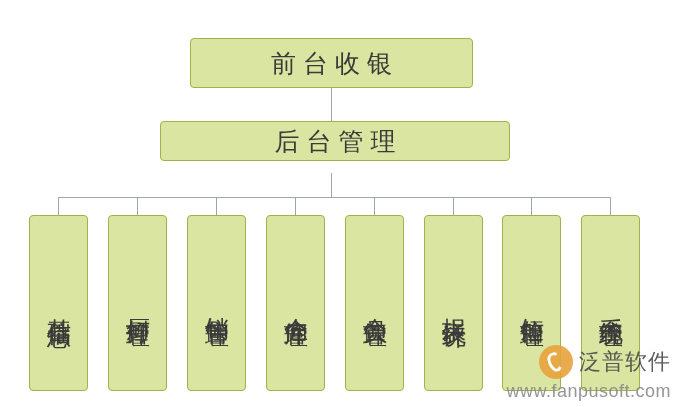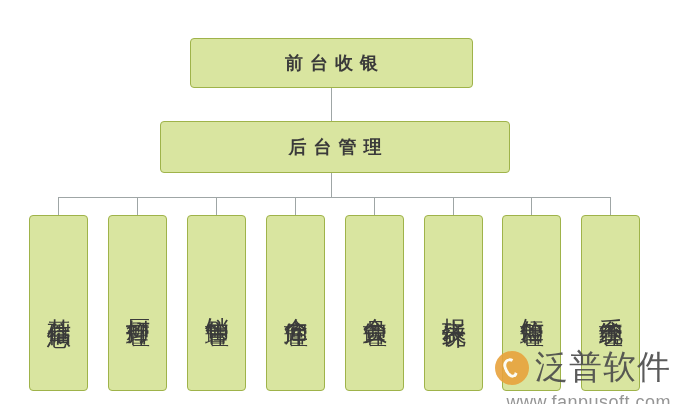--- a/index.html
+++ b/index.html
@@ -23,24 +23,24 @@
     background: #d9e5a0;
     border: 1px solid #9fb34a;
     border-radius: 4px;
     box-sizing: border-box;
     display: flex;
     align-items: center;
     justify-content: center;
     color: #3a3a3a;
   }
   .node.top {
-    font-size: 18px;
+    font-size: 25px;
     letter-spacing: 7px;
     text-indent: 7px;
-    font-weight: 700;
+    font-weight: 400;
     text-align: right;
   }
   .node.leaf {
     font-size: 24px;
     letter-spacing: 0px;
     line-height: 1.13;
   }
   .vlabel {
     writing-mode: vertical-rl;
     text-orientation: upright;
@@ -85,21 +85,21 @@
     top: 7px;
     width: 14px;
     height: 20px;
     border: 3px solid #ffffff;
     border-radius: 50% 50% 50% 50% / 40% 40% 60% 60%;
     border-right-color: transparent;
     transform: rotate(-18deg);
     box-sizing: border-box;
   }
   .wm-name {
-    font-size: 33px;
+    font-size: 22px;
     color: #4a4a4a;
     letter-spacing: 1px;
     font-family: "Liberation Sans", sans-serif;
   }
   .wm-url {
     text-align: right;
     font-size: 18px;
     color: #8a8a8a;
     letter-spacing: 0.5px;
     margin-top: 2px;
@@ -118,21 +118,21 @@
 <body>
 
 <div id="canvas">
 
   <div class="node top" style="left:190px; top:38px; width:283px; height:50px;">
     <span>前台收银</span>
   </div>
 
   <div class="connector vline" style="left:331px; top:88px; height:33px;"></div>
 
-  <div class="node top" style="left:160px; top:121px; width:350px; height:52px;">
+  <div class="node top" style="left:160px; top:121px; width:350px; height:40px;">
     <span>后台管理</span>
   </div>
 
   <div class="connector vline" style="left:331px; top:173px; height:24px;"></div>
 
   <div class="connector hline" style="left:58px; top:197px; width:552px;"></div>
 
   <div class="connector vline" style="left:58px;  top:197px; height:18px;"></div>
   <div class="connector vline" style="left:137px; top:197px; height:18px;"></div>
   <div class="connector vline" style="left:216px; top:197px; height:18px;"></div>

